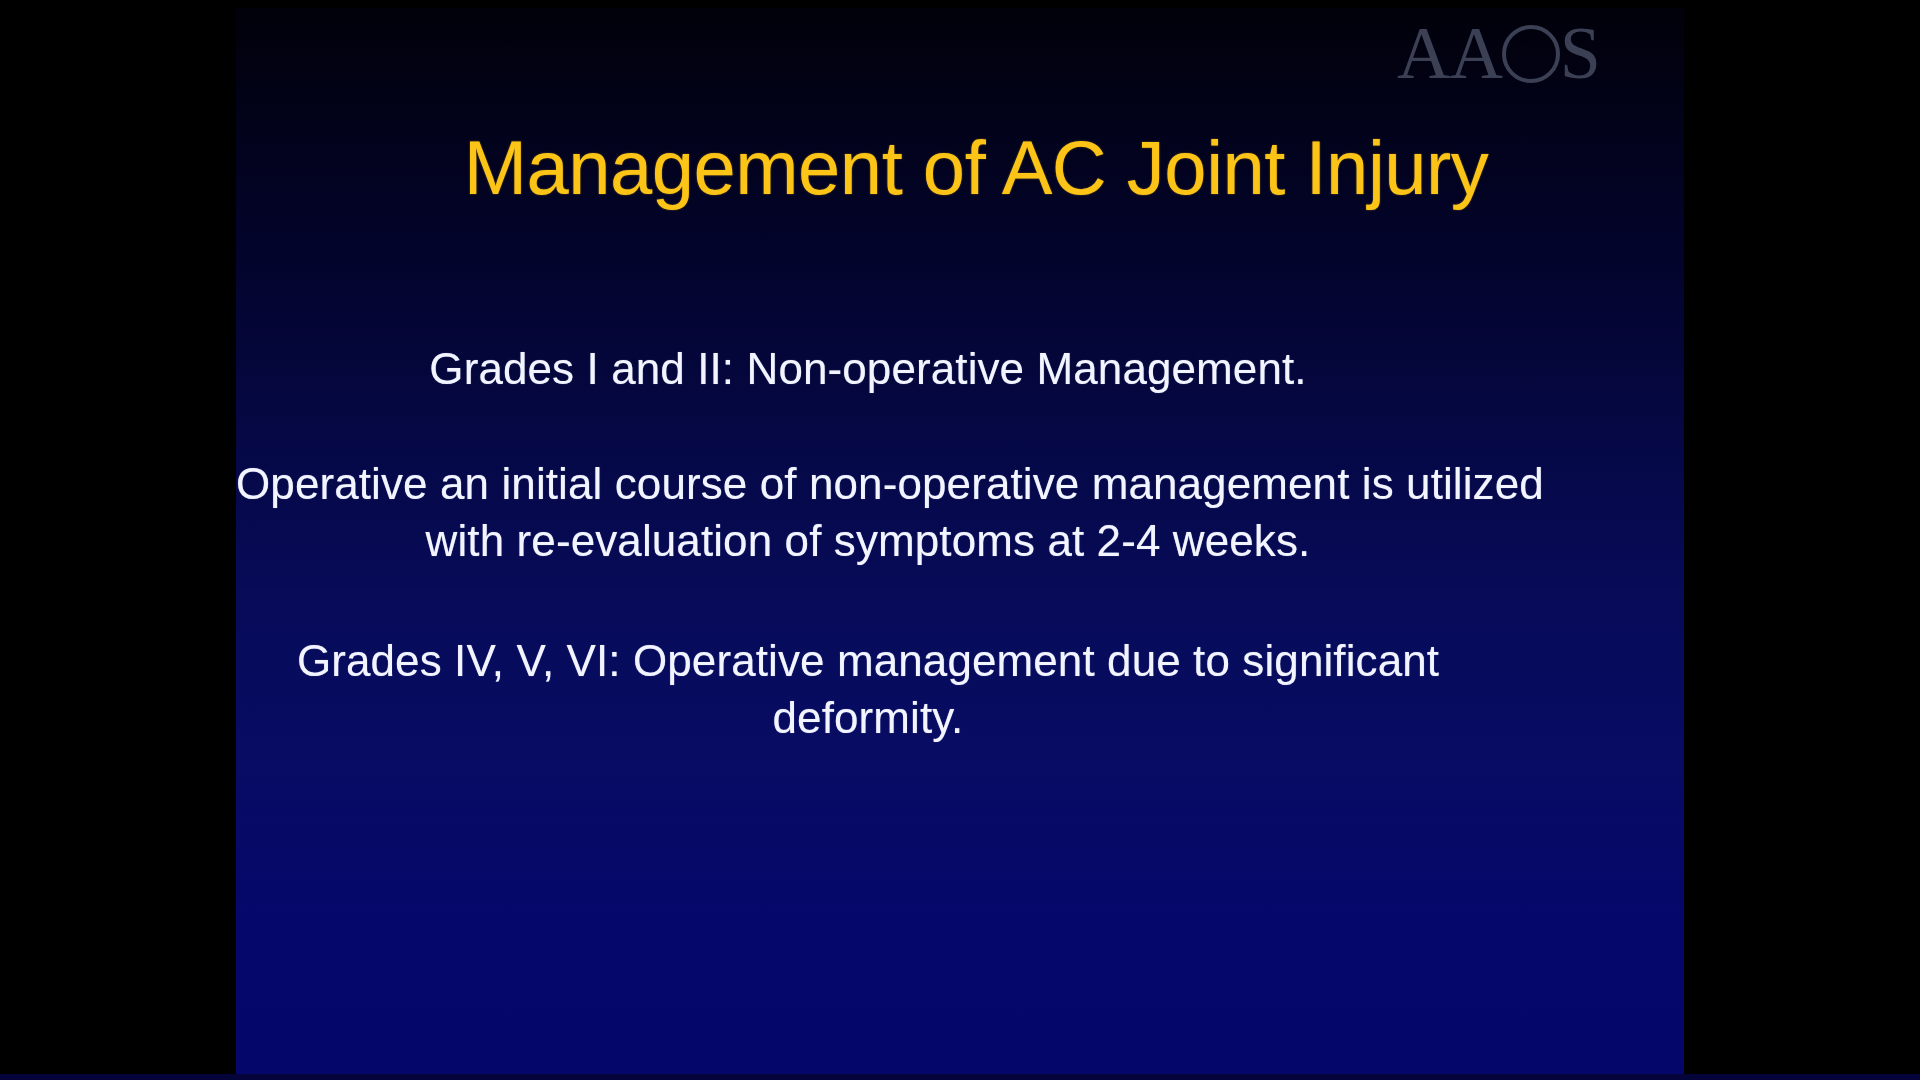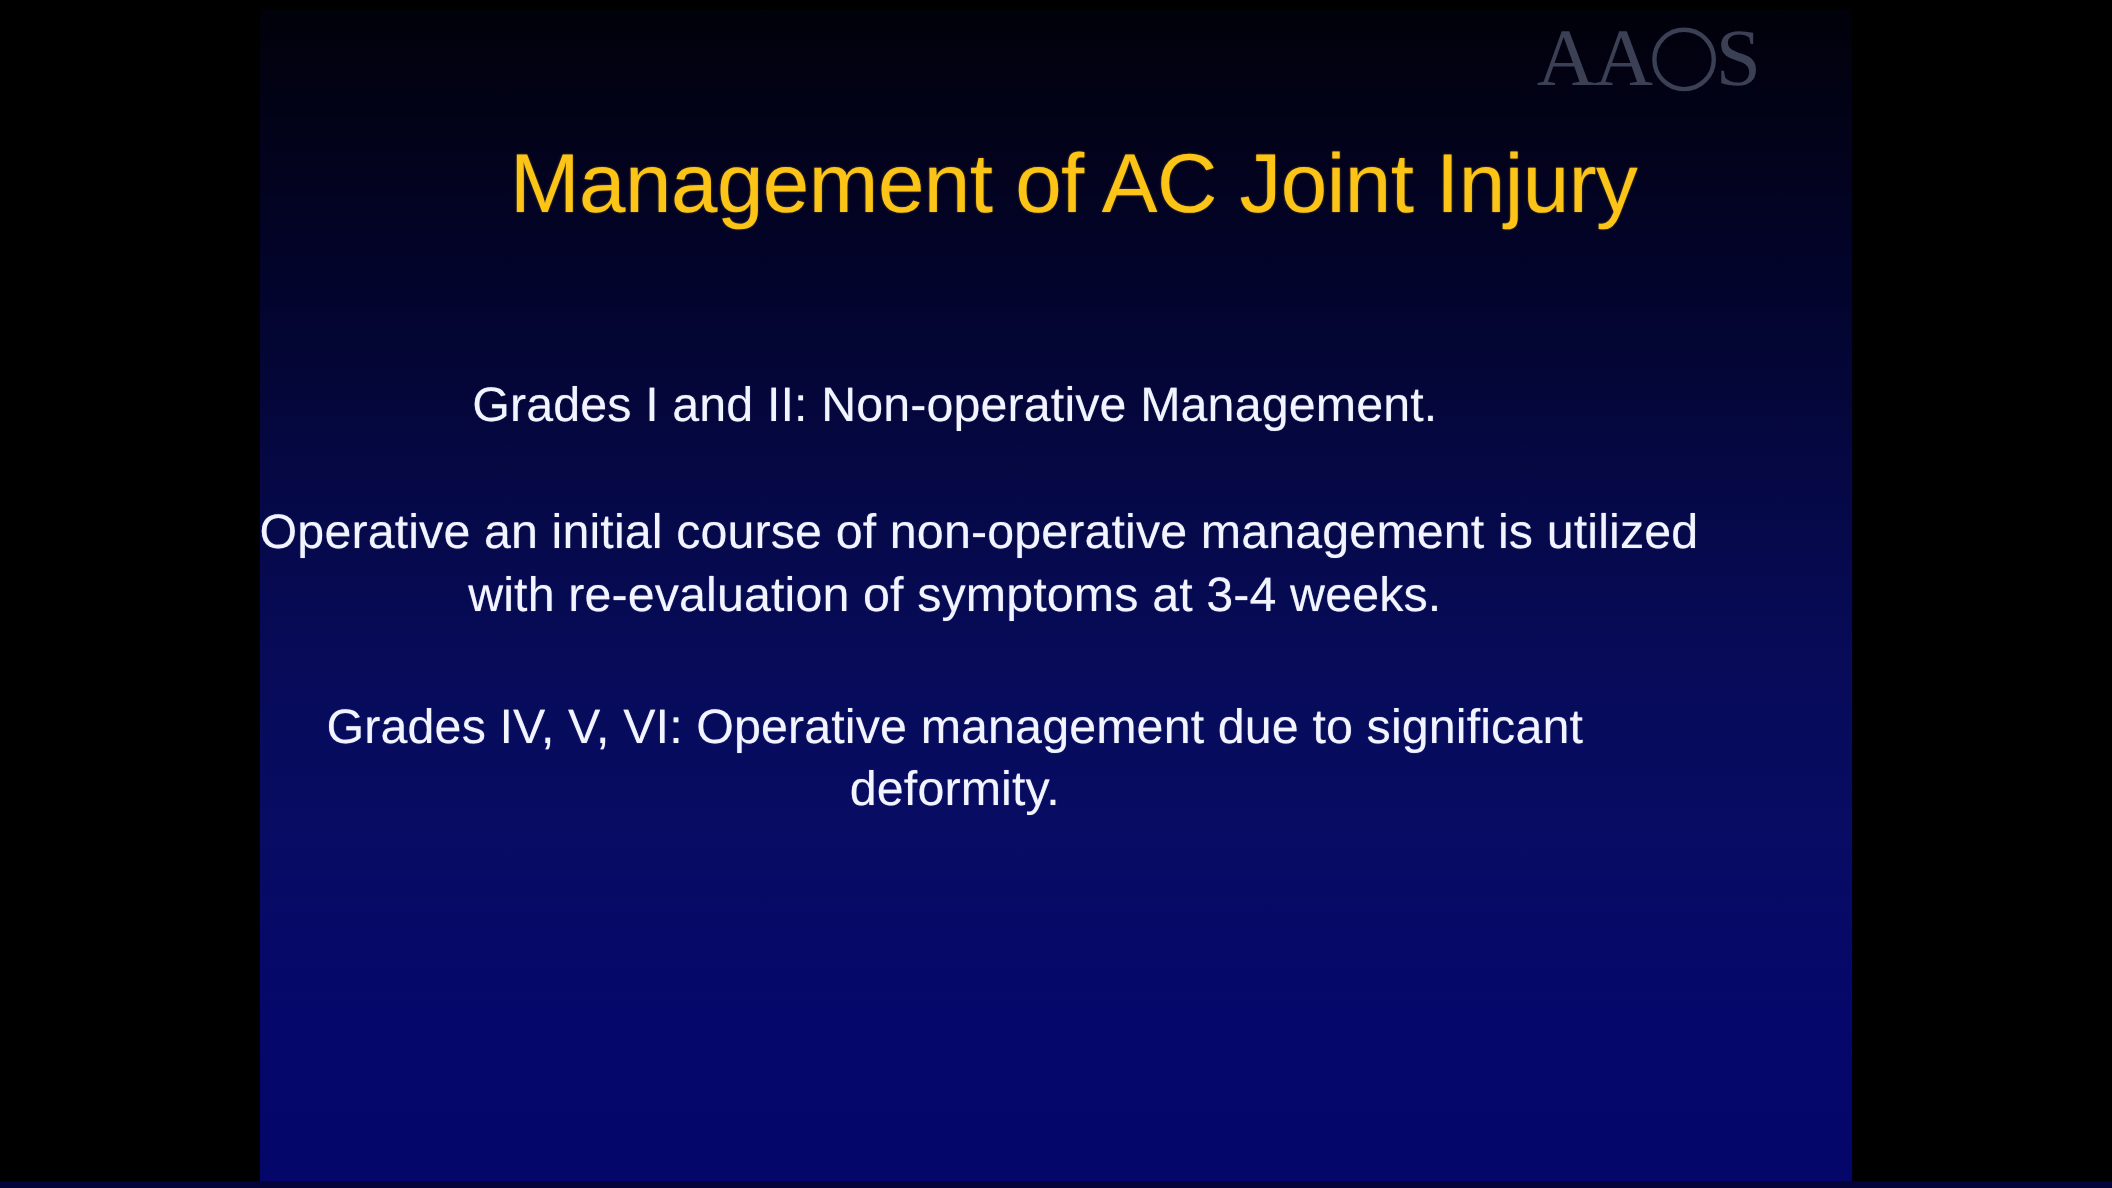--- a/index.html
+++ b/index.html
@@ -156,21 +156,21 @@
     <div id="body-block">
 
       <div class="para">
         <span class="para-line">Grades I and  II: Non-operative  Management.</span>
       </div>
 
       <div class="spacer-1"></div>
 
       <div class="para">
         <span class="para-line">Operative an initial course of non-operative  management  is utilized</span>
-        <span class="para-line">with re-evaluation  of symptoms at 3-4 weeks.</span>
+        <span class="para-line">with re-evaluation  of symptoms at 2-4 weeks.</span>
       </div>
 
       <div class="spacer-2"></div>
 
       <div class="para">
         <span class="para-line">Grades IV, V, VI: Operative management  due to significant</span>
         <span class="para-line">deformity.</span>
       </div>
 
     </div>

